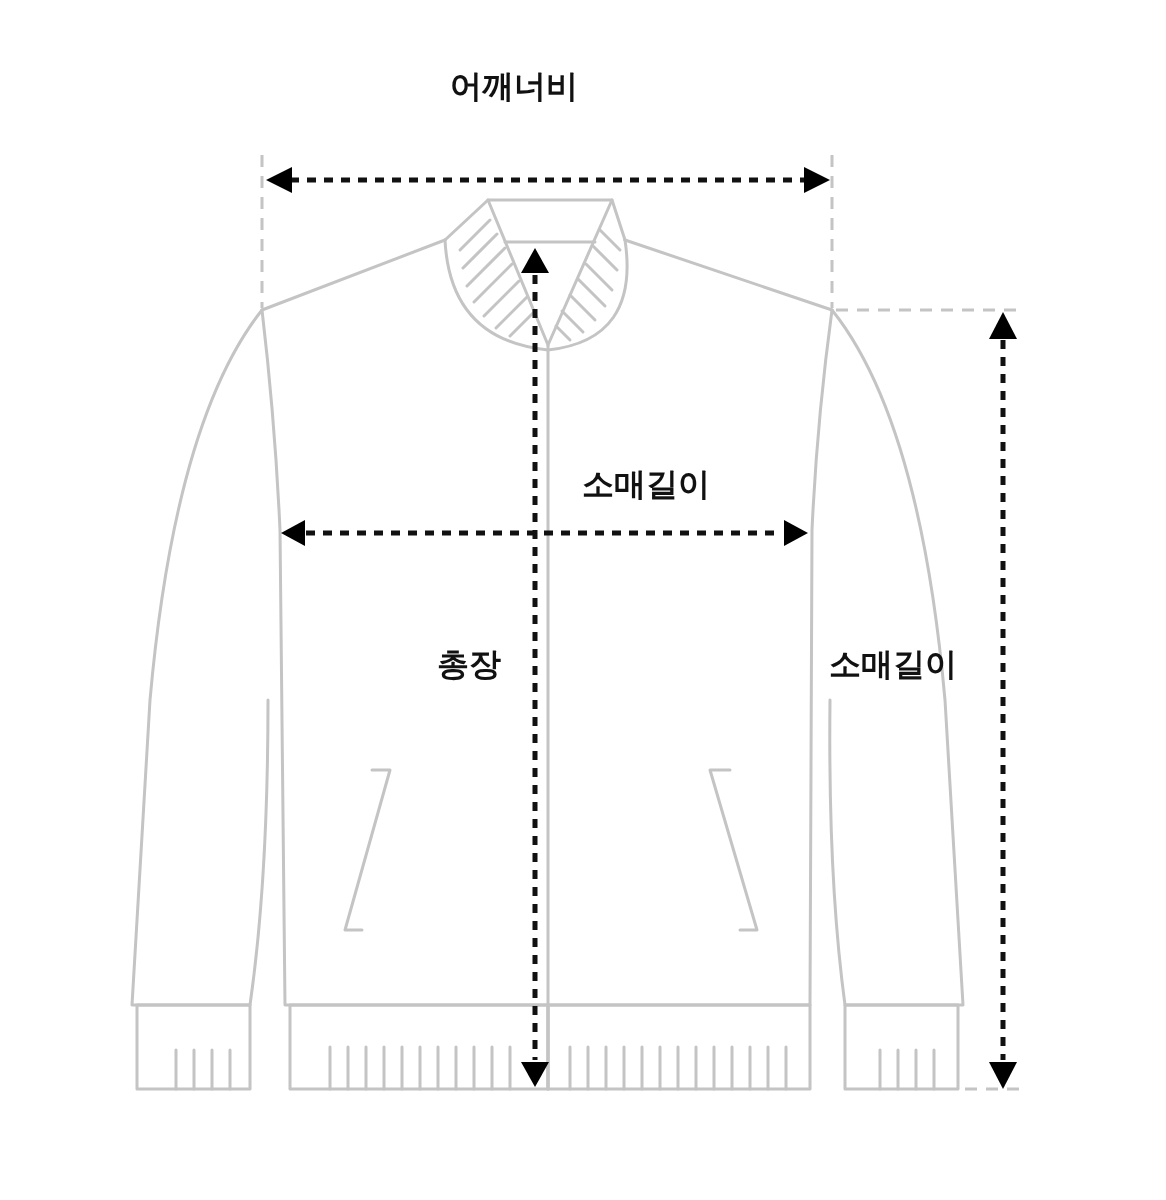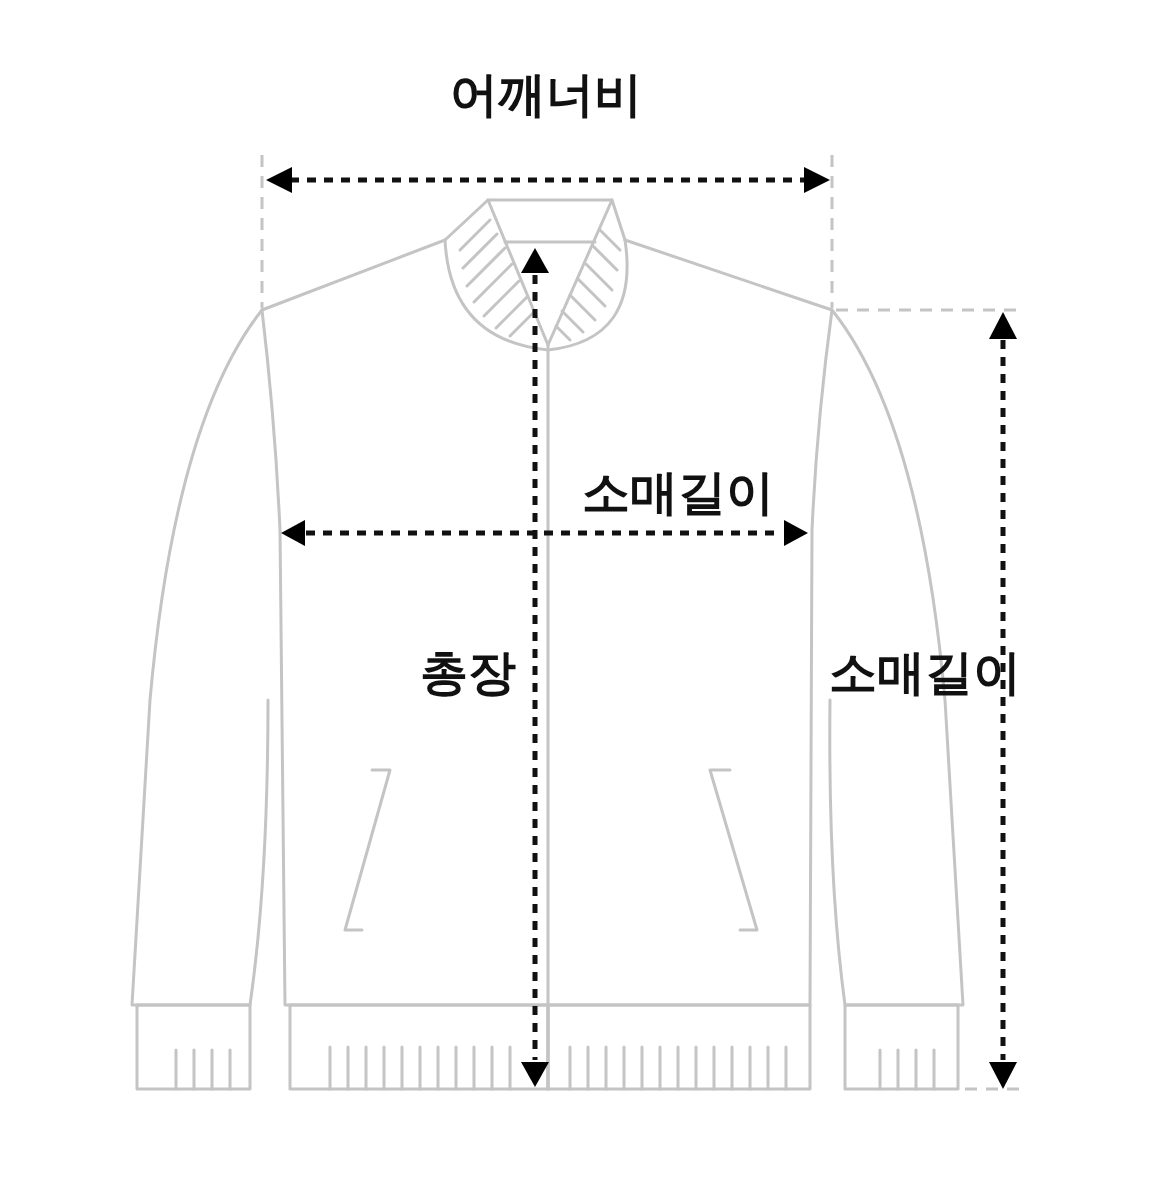--- a/index.html
+++ b/index.html
@@ -3,21 +3,21 @@
 <meta charset="utf-8">
 <style>
   html, body { margin: 0; padding: 0; background: #ffffff; }
   body { width: 1166px; height: 1200px; position: relative; overflow: hidden;
          font-family: "DejaVu Sans", "Liberation Sans", sans-serif; }
   svg { position: absolute; left: 0; top: 0; }
   .outline { fill: none; stroke: #c4c4c4; stroke-width: 3; stroke-linejoin: round; stroke-linecap: round; }
   .guide { fill: none; stroke: #c4c4c4; stroke-width: 3; stroke-dasharray: 12 9; }
   .measure { fill: none; stroke: #111111; stroke-width: 5; stroke-dasharray: 9 8; }
   .arrowhead { fill: #000000; }
-  .label { position: absolute; font-weight: bold; font-size: 48px; color: #111111; white-space: nowrap; line-height: 1; }
+  .label { position: absolute; font-weight: bold; font-size: 32px; color: #111111; white-space: nowrap; line-height: 1; }
 </style>
 </head>
 <body>
 
 <svg width="1166" height="1200" viewBox="0 0 1166 1200" xmlns="http://www.w3.org/2000/svg">
 
   <g>
     <line class="guide" x1="262" y1="155" x2="262" y2="308"></line>
     <line class="guide" x1="832" y1="155" x2="832" y2="308"></line>
     <line class="guide" x1="836" y1="310" x2="1025" y2="310"></line>
@@ -131,14 +131,14 @@
 
   <g>
     <line class="measure" x1="1003" y1="340" x2="1003" y2="1060"></line>
     <polygon class="arrowhead" points="1003,312 989,339 1017,339"></polygon>
     <polygon class="arrowhead" points="1003,1089 989,1062 1017,1062"></polygon>
   </g>
 </svg>
 
 <div class="label" style="left:450px; top:70px;">어깨너비</div>
 <div class="label" style="left:582px; top:468px;">소매길이</div>
-<div class="label" style="left:420px; top:648px;">총장</div>
+<div class="label" style="left:437px; top:648px;">총장</div>
 <div class="label" style="left:829px; top:648px;">소매길이</div>
 
 </body></html>

